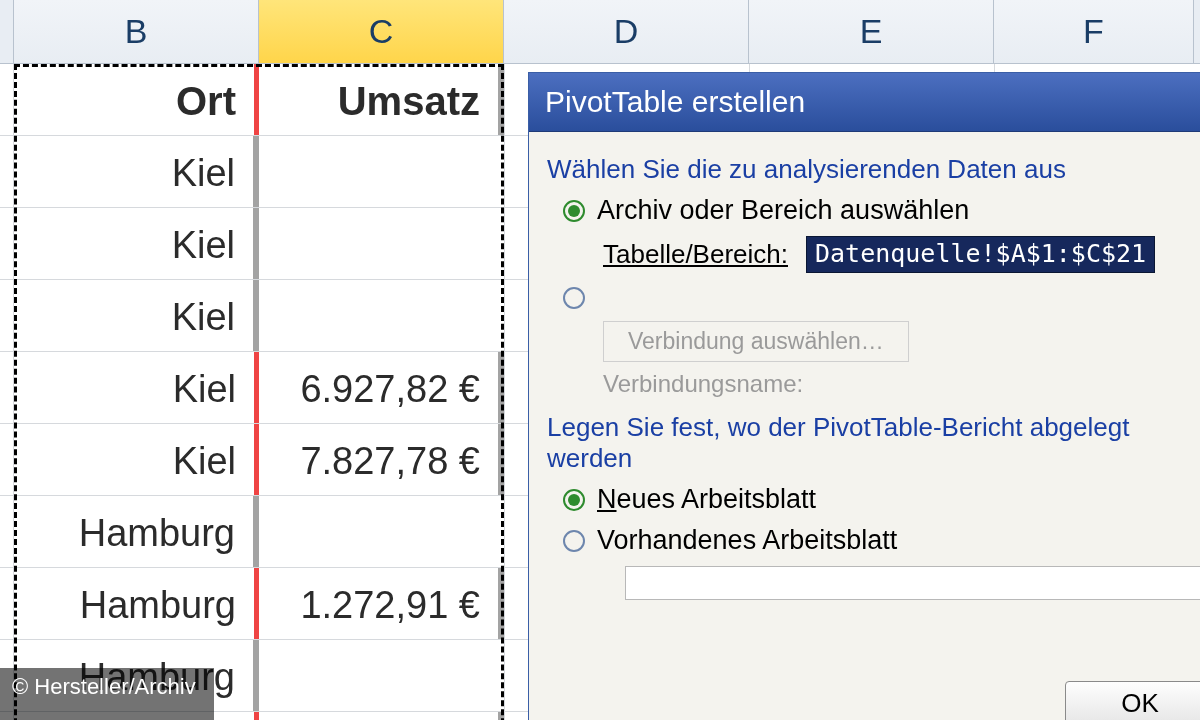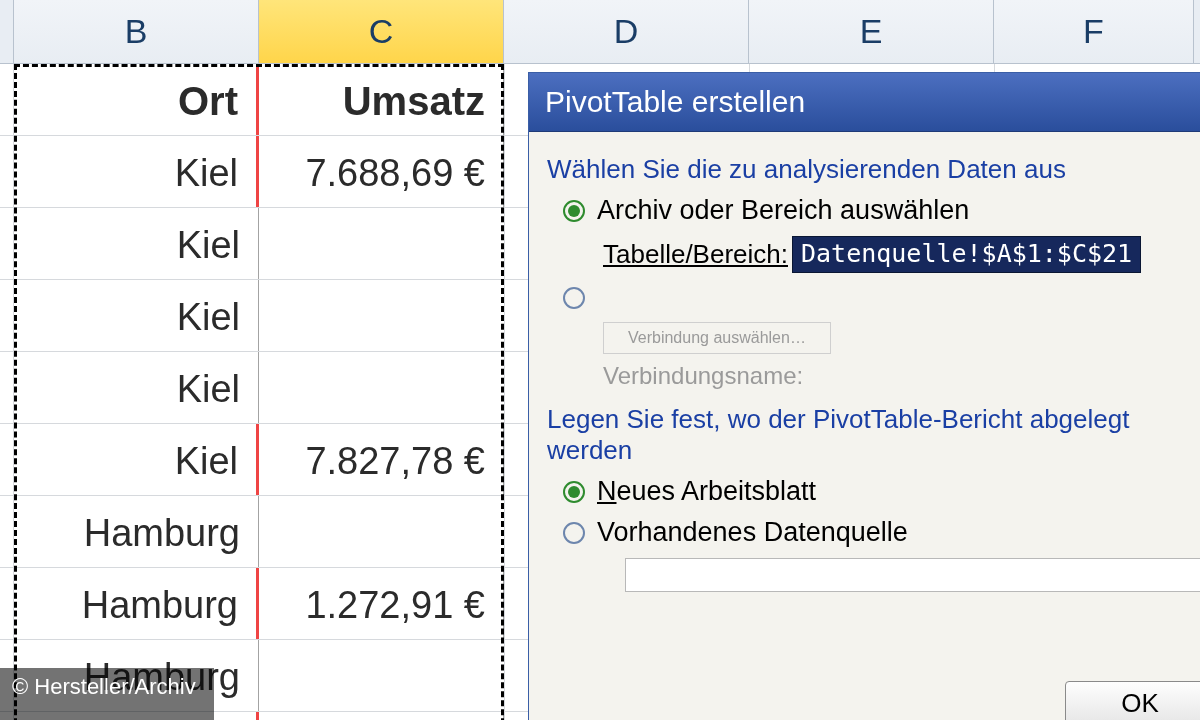--- a/index.html
+++ b/index.html
@@ -61,25 +61,25 @@
     border-right: 1px solid #d6d9dd;
   }
   .cell {
     width: 245px;
     padding: 4px 18px 0 0;
     display: flex;
     align-items: center;
     justify-content: flex-end;
     font-size: 38px;
     color: #2b2b2b;
-    border-right: 3px solid #ef4444;
+    border-right: 5px solid #ef4444;
     position: relative;
   }
   .row.hdrrow .cell { font-size: 40px; font-weight: 700; }
-  .cell:last-child { border-right: 1px solid #a3a3a3; }
+  .cell:last-child { border-right: 6px solid #a3a3a3; }
 
   
   .cell.selected::after{
     content:"";
     position:absolute;
     inset:-4px 2px -4px -2px;
     border:4px solid #000;
     pointer-events:none;
   }
 
@@ -137,42 +137,42 @@
   .radio.checked::after{
     content:""; position:absolute;
     top:3px; left:3px; width:12px; height:12px;
     border-radius:50%; background:#2e8b2e;
   }
   .subrow{
     display:flex; align-items:center;
     margin:2px 0 14px 56px;
     font-size:26px;
   }
-  .subrow .lab{ margin-right:4px; text-decoration:underline; text-decoration-color:#000; }
+  .subrow .lab{ margin-right:18px; text-decoration:underline; text-decoration-color:#000; }
   
   .mnem { text-decoration:underline; }
 
   .rangebox{
     font-family:Consolas,monospace;
     background:#16285c;
     color:#fff;
     padding:2px 8px 4px 8px;
     border:1px solid #0a1633;
     font-size:25px;
   }
   .txtbox{
     background:#fff;
     border:1px solid #b8b8b8;
     height:34px;
     flex:1;
   }
   button.ghost{
     margin:2px 0 8px 56px;
     padding:6px 24px;
-    font-size:16px;
+    font-size:23px;
     color:#9a9a9a;
     background:#f4f3ee;
     border:1px solid #cfcfcf;
   }
   .ghostlbl{
     margin:0 0 14px 56px;
     color:#9a9a9a;
     font-size:24px;
   }
   .okrow{
@@ -217,33 +217,33 @@
 
   <div class="row hdrrow">
     <div class="edge"></div>
     <div class="cell">Ort</div>
     <div class="cell">Umsatz</div>
   </div>
 
   <div class="row">
     <div class="edge"></div>
     <div class="cell">Kiel</div>
-    <div class="cell">7.688,69 €</div>
-  </div>
-  <div class="row">
-    <div class="edge"></div>
-    <div class="cell">Kiel</div>
-  </div>
-  <div class="row">
-    <div class="edge"></div>
-    <div class="cell">Kiel</div>
-  </div>
-  <div class="row">
-    <div class="edge"></div>
-    <div class="cell">Kiel</div>
+  </div>
+  <div class="row">
+    <div class="edge"></div>
+    <div class="cell">Kiel</div>
+  </div>
+  <div class="row">
+    <div class="edge"></div>
+    <div class="cell">Kiel</div>
+  </div>
+  <div class="row">
+    <div class="edge"></div>
+    <div class="cell">Kiel</div>
+    <div class="cell">6.927,82 €</div>
   </div>
   <div class="row">
     <div class="edge"></div>
     <div class="cell">Kiel</div>
     <div class="cell">7.827,78 €</div>
   </div>
   <div class="row">
     <div class="edge"></div>
     <div class="cell">Hamburg</div>
   </div>
@@ -286,21 +286,21 @@
     <div class="ghostlbl">Verbindungsname:</div>
 
     <div class="grouplbl">Legen Sie fest, wo der PivotTable-Bericht abgelegt werden</div>
 
     <div class="opt">
       <span class="radio checked"></span>
       <span><span class="mnem">N</span>eues Arbeitsblatt</span>
     </div>
     <div class="opt">
       <span class="radio"></span>
-      <span>Vorhandenes Datenquelle</span>
+      <span>Vorhandenes Arbeitsblatt</span>
     </div>
     <div class="subrow">
       <span style="width:22px"></span>
       <span class="txtbox"></span>
     </div>
   </div>
 
   <div class="okrow">
     <button class="okbtn">OK</button>
   </div>

